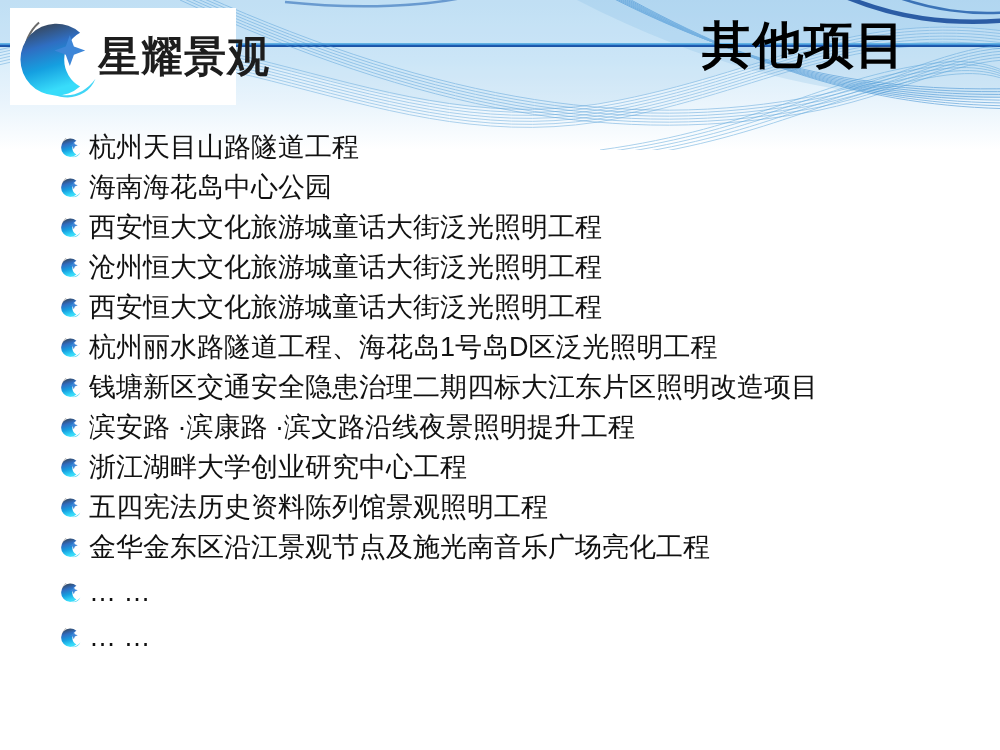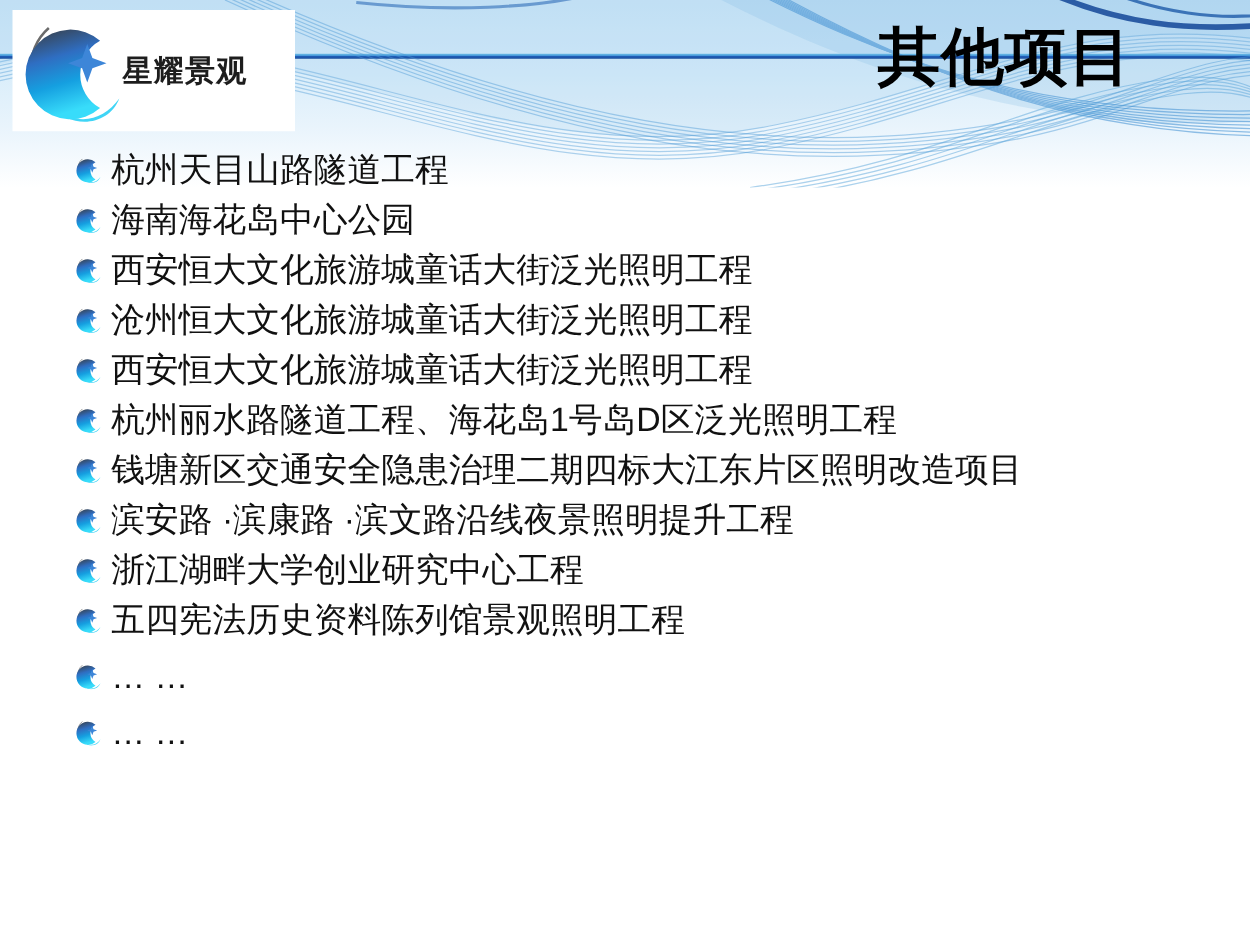--- a/index.html
+++ b/index.html
@@ -33,21 +33,21 @@
     width: 226px; height: 97px;
     background: #ffffff;
     display: flex;
     align-items: center;
     z-index: 5;
   }
   .logo-mark { width: 82px; height: 86px; margin-left: 6px; flex: 0 0 auto; }
   .logo-text {
     font-family: "Liberation Serif", "DejaVu Serif", serif;
     font-weight: 700;
-    font-size: 24px;
+    font-size: 42px;
     color: #1d1d1d;
     letter-spacing: 1px;
     white-space: nowrap;
   }
 
   
   .slide-title {
     position: absolute;
     left: 702px; top: 17px;
     margin: 0;
@@ -56,21 +56,21 @@
     font-weight: 900;
     color: #000000;
     letter-spacing: 1px;
     z-index: 4;
     white-space: nowrap;
   }
 
   
   .project-list {
     position: absolute;
-    left: 60px; top: 116px;
+    left: 60px; top: 127px;
     margin: 0; padding: 0;
     list-style: none;
     width: 900px;
   }
   .project-item {
     display: flex;
     align-items: center;
     height: 40px;
   }
   .project-item.gap { margin-top: 5px; }
@@ -228,20 +228,26 @@
           <use href="#crescent"></use>
         </svg>
       <span class="project-text">浙江湖畔大学创业研究中心工程</span>
     </li>
     <li class="project-item">
       <svg class="bullet" viewBox="0 0 64 64">
           <use href="#crescent"></use>
         </svg>
       <span class="project-text">五四宪法历史资料陈列馆景观照明工程</span>
     </li>
+    <li class="project-item">
+      <svg class="bullet" viewBox="0 0 64 64">
+          <use href="#crescent"></use>
+        </svg>
+      <span class="project-text">金华金东区沿江景观节点及施光南音乐广场亮化工程</span>
+    </li>
     <li class="project-item gap">
       <svg class="bullet" viewBox="0 0 64 64">
           <use href="#crescent"></use>
         </svg>
       <span class="project-text">… …</span>
     </li>
     <li class="project-item gap">
       <svg class="bullet" viewBox="0 0 64 64">
           <use href="#crescent"></use>
         </svg>

